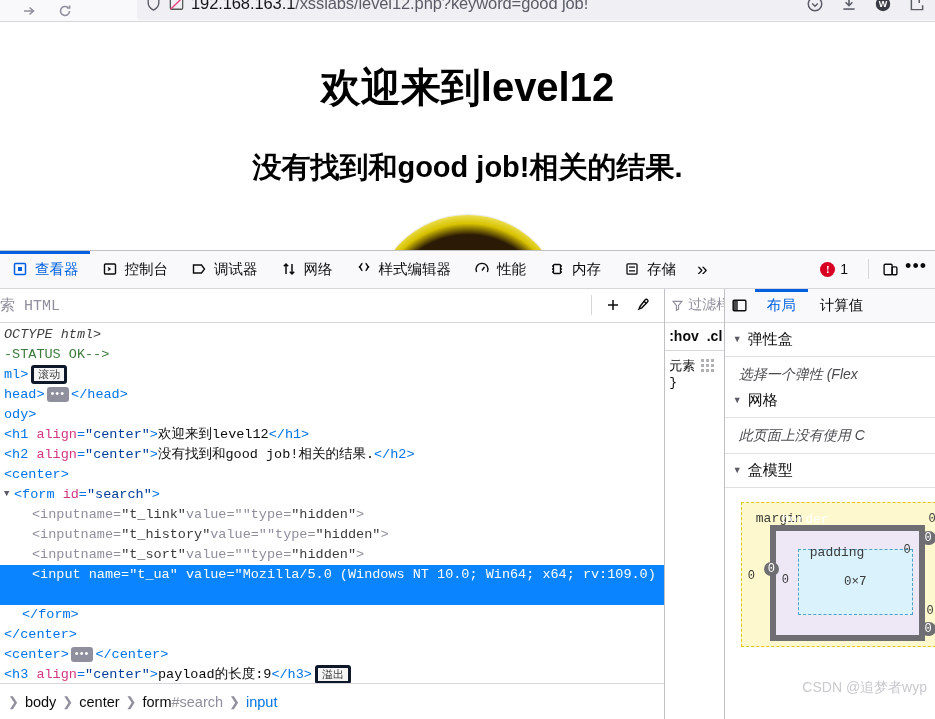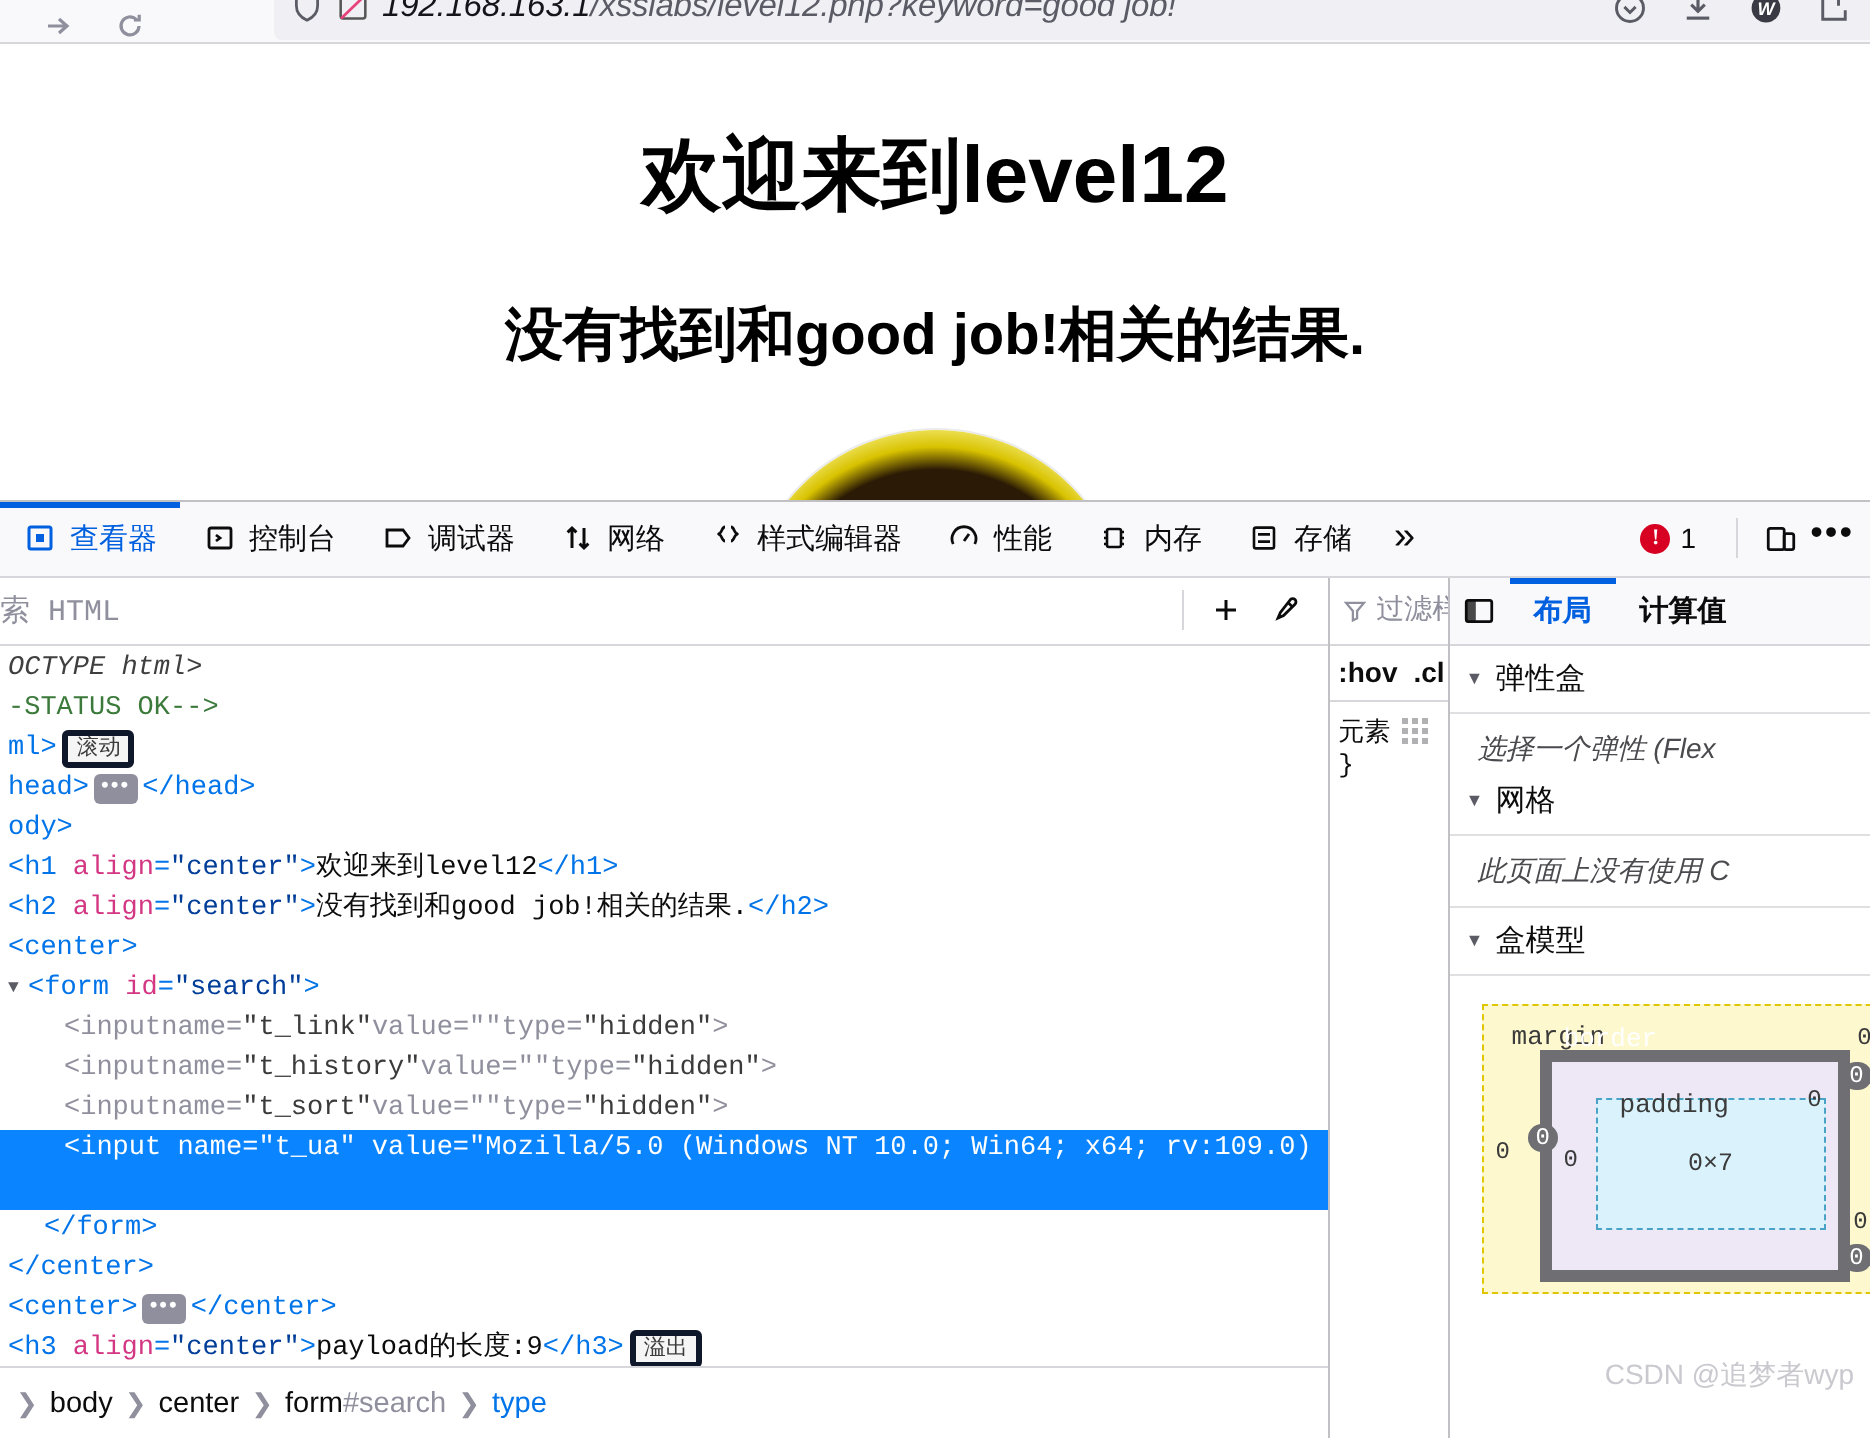--- a/index.html
+++ b/index.html
@@ -8,21 +8,21 @@
     width:935px; height:719px; overflow:hidden;
     font-family:"Liberation Sans", sans-serif;
     background:#ffffff;
     -webkit-font-smoothing:antialiased;
   }
 
   
   .browser-chrome {
     position:absolute; top:0; left:0; width:935px; height:22px;
     background:#f9f9fb;
-    display:flex; align-items:flex-end;font-style:italic;
+    display:flex; align-items:center;
   }
   .nav-btns { display:flex; align-items:center; gap:4px; padding-left:20px; }
   .nav-icon { width:18px; height:18px; display:flex; align-items:center; justify-content:center; color:#8f8f9d; }
   .nav-icon svg { display:block; }
   .urlbar {
     position:absolute; left:137px; top:-13px; width:1049px; height:33px;
     background:#f0f0f4; border-radius:4px;
     display:flex; align-items:center; padding:0 8px; gap:6px;
   }
   .url-shield { color:#5b5b66; flex:0 0 auto; display:flex; }
@@ -165,21 +165,21 @@
                font-family:"Liberation Sans", sans-serif; font-size:14px; font-weight:bold; color:#0c0c0d; white-space:nowrap; }
   .rules-body { flex:1 1 auto; padding:6px 4px; font-family:"Liberation Mono", monospace; font-size:13px; color:#0c0c0d; overflow:hidden; }
   .rb-row { display:flex; align-items:center; gap:6px; white-space:nowrap; }
   .grip { display:grid; grid-template-columns:repeat(3,3px); grid-gap:2px; }
   .grip i { width:3px; height:3px; background:#b1b1b3; display:block; }
 
   
   .layout-col { flex:1 1 auto; display:flex; flex-direction:column; background:#fff; min-width:0; }
   .layout-tabs { height:34px; display:flex; align-items:stretch; border-bottom:1px solid #d7d7db; background:#f9f9fb; }
   .lt-iconbtn { width:30px; display:flex; align-items:center; justify-content:center; color:#0c0c0d; }
-  .lt-tab { display:flex; align-items:center; padding:0 12px; font-size:14.5px; color:#0c0c0d; position:relative; white-space:nowrap;font-weight:bold; }
+  .lt-tab { display:flex; align-items:center; padding:0 12px; font-size:14.5px; color:#0c0c0d; position:relative; white-space:nowrap; }
   .lt-tab.active { color:#0060df; }
   .lt-tab.active::before { content:""; position:absolute; top:0; left:0; right:0; height:3px; background:#0060df; }
   .layout-body { flex:1 1 auto; overflow:hidden; }
   .acc-head {
     display:flex; align-items:center; gap:6px; padding:7px 8px;
     font-family:"Liberation Sans", sans-serif; font-size:15px; color:#0c0c0d;
     border-bottom:1px solid #e0e0e2;
   }
   .acc-tw { font-size:9px; color:#5b5b66; }
   .acc-note {
@@ -501,21 +501,21 @@
       </div>
 
       <div class="breadcrumb">
         <span class="bc-sep">❯</span>
         <span class="bc-item">body</span>
         <span class="bc-sep">❯</span>
         <span class="bc-item">center</span>
         <span class="bc-sep">❯</span>
         <span class="bc-item"><span>form</span><span class="hash">#search</span></span>
         <span class="bc-sep">❯</span>
-        <span class="bc-item link">type</span>
+        <span class="bc-item link">input</span>
       </div>
     </div>
 
     <div class="rules-col">
       <div class="rules-filter">
         <span class="rf-icon">
           <svg width="13" height="13" viewBox="0 0 16 16" fill="none" stroke="currentColor" stroke-width="1.4">
             <path d="M2.5 3h11l-4.2 5v4.5l-2.6 1.3V8z"></path>
           </svg>
         </span>

